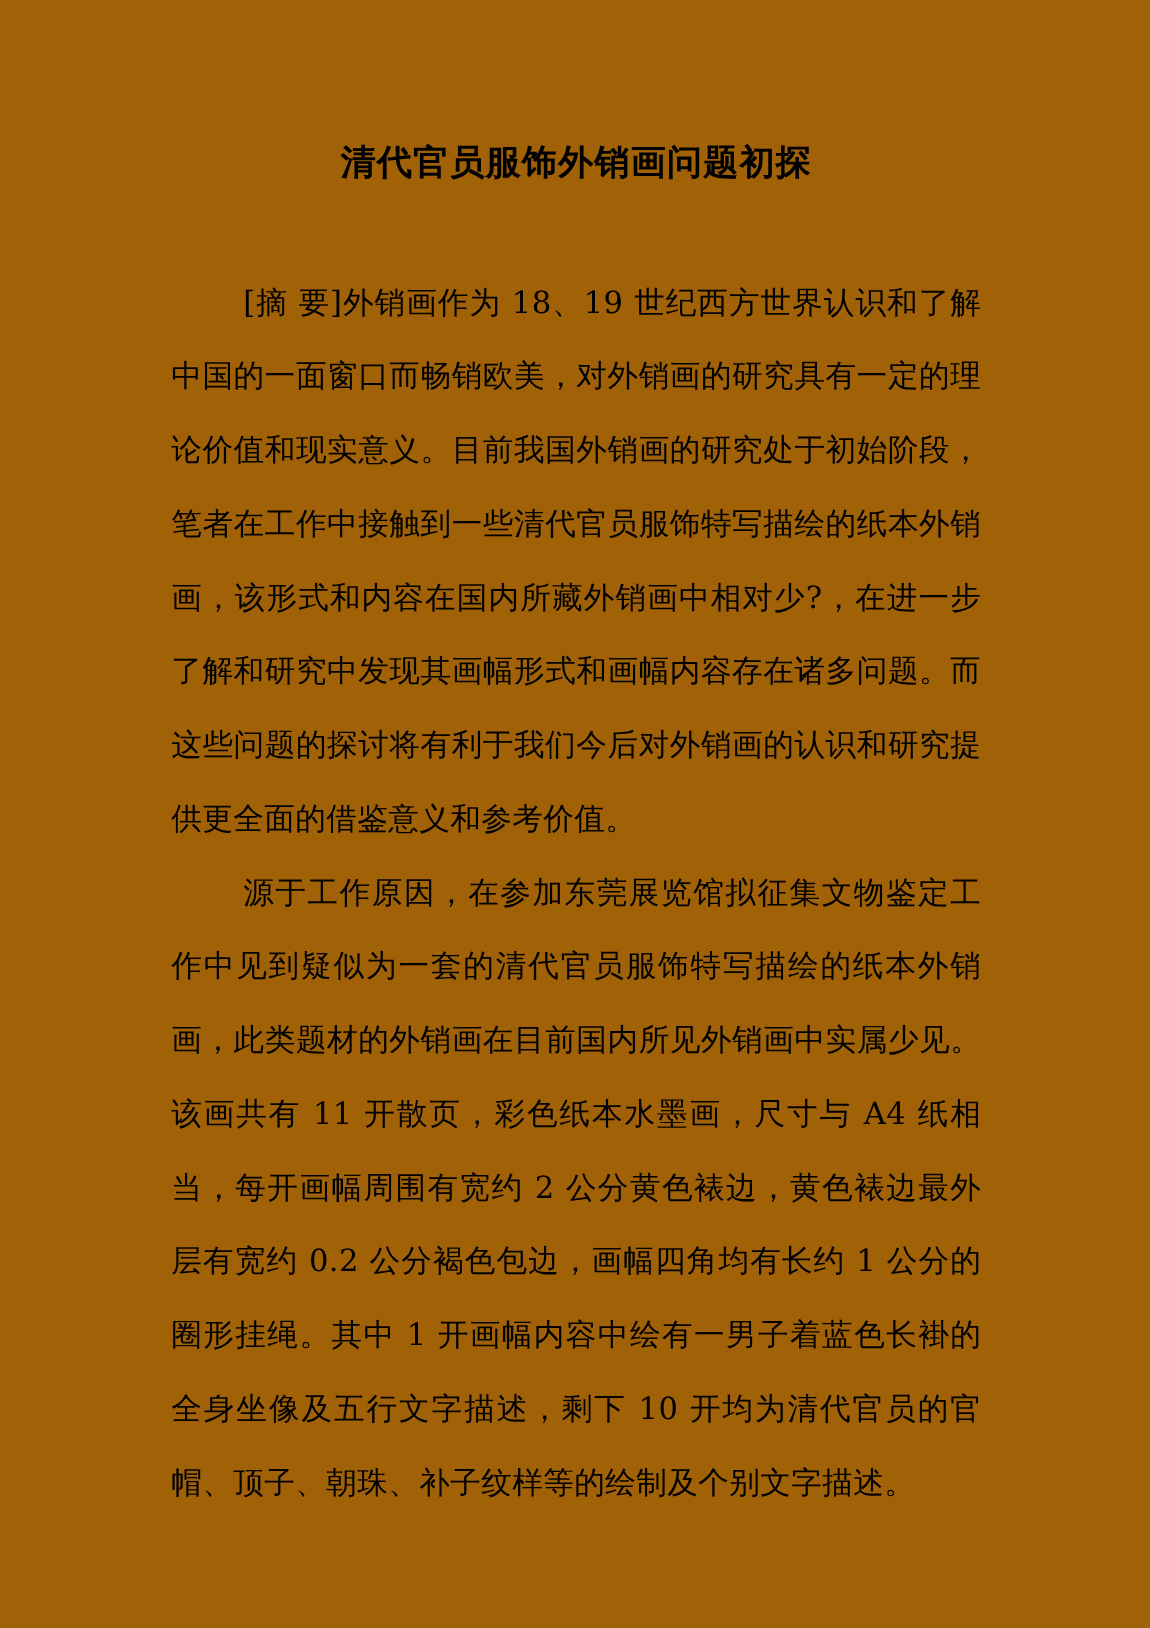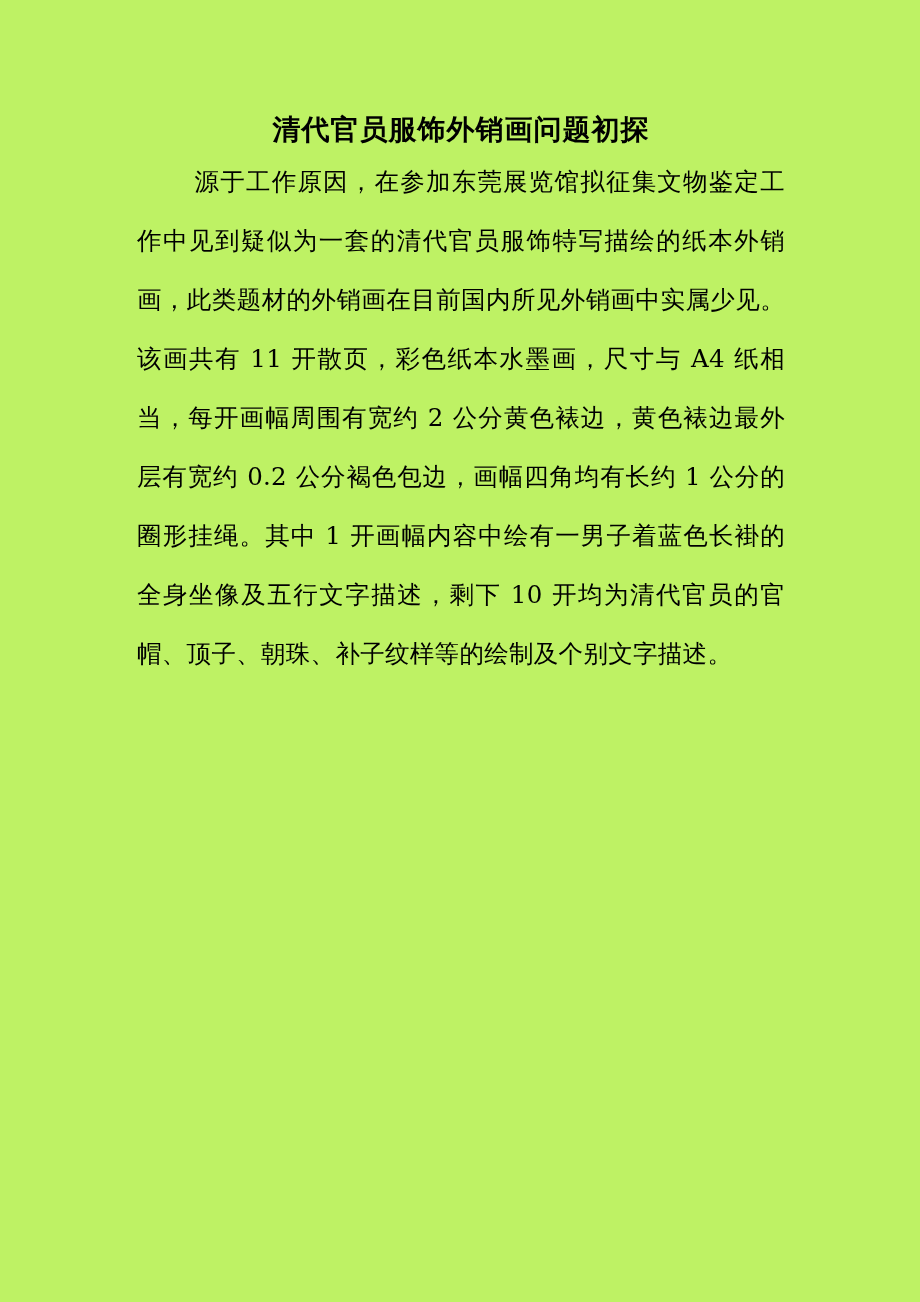--- a/index.html
+++ b/index.html
@@ -13,21 +13,21 @@
     overflow: hidden;
     font-family: "DejaVu Serif", "Liberation Serif", serif;
     color: #000000;
     -webkit-font-smoothing: antialiased;
   }
 
   .page {
     position: relative;
     width: 920px;
     height: 1302px;
-    background: #bef264;
+    background: #a16207;
     box-sizing: border-box;
   }
 
   .content {
     position: absolute;
     left: 137px;
     top: 0;
     width: 648px;
   }
 
@@ -74,20 +74,23 @@
   }
 </style>
 </head>
 <body>
 
 <div class="page">
   <div class="content">
 
     <h1 class="doc-title">清代官员服饰外销画问题初探</h1>
 
+    <div class="abstract-block">
+      <p class="para indent2">[摘 要]外销画作为 18、19 世纪西方世界认识和了解中国的一面窗口而畅销欧美，对外销画的研究具有一定的理论价值和现实意义。目前我国外销画的研究处于初始阶段，笔者在工作中接触到一些清代官员服饰特写描绘的纸本外销画，该形式和内容在国内所藏外销画中相对少?，在进一步了解和研究中发现其画幅形式和画幅内容存在诸多问题。而这些问题的探讨将有利于我们今后对外销画的认识和研究提供更全面的借鉴意义和参考价值。</p>
+    </div>
 
 
     <div class="body-block">
       <p class="para indent2">源于工作原因，在参加东莞展览馆拟征集文物鉴定工作中见到疑似为一套的清代官员服饰特写描绘的纸本外销画，此类题材的外销画在目前国内所见外销画中实属少见。该画共有 11 开散页，彩色纸本水墨画，尺寸与 A4 纸相当，每开画幅周围有宽约 2 公分黄色裱边，黄色裱边最外层有宽约 0.2 公分褐色包边，画幅四角均有长约 1 公分的圈形挂绳。其中 1 开画幅内容中绘有一男子着蓝色长褂的全身坐像及五行文字描述，剩下 10 开均为清代官员的官帽、顶子、朝珠、补子纹样等的绘制及个别文字描述。</p>
 
     </div>
 
   </div>
 </div>
 

